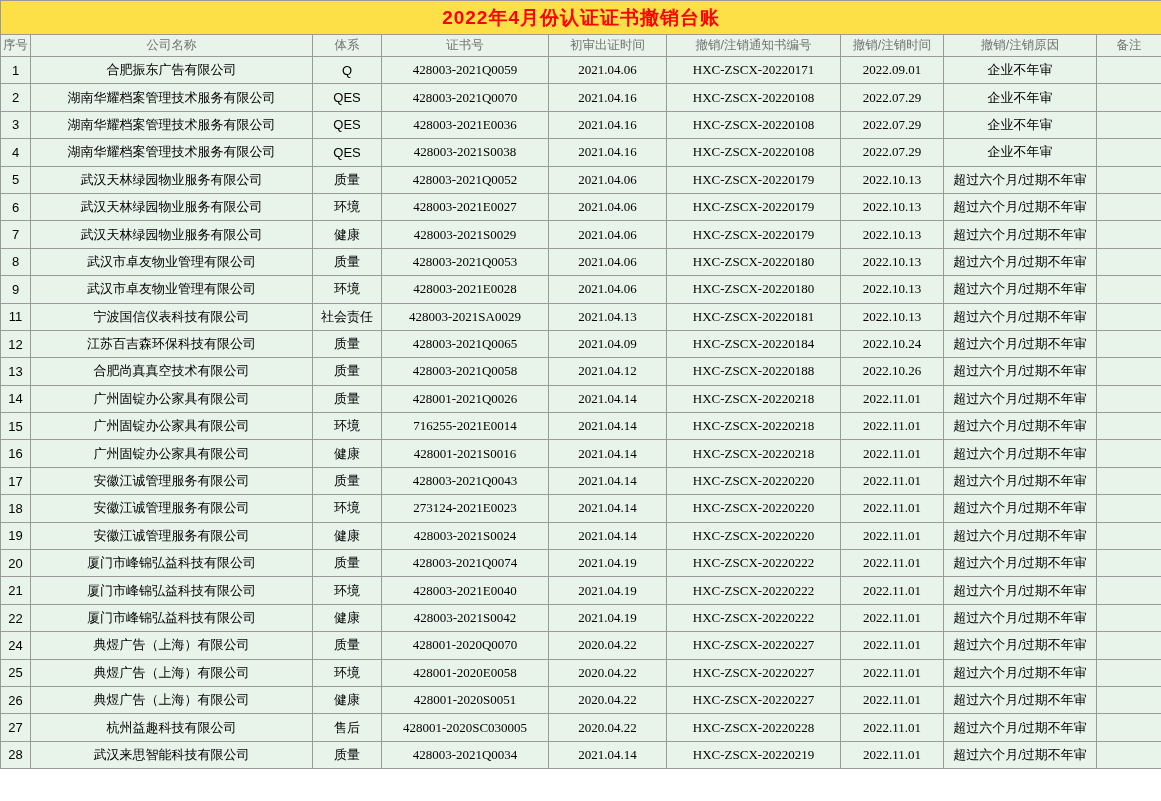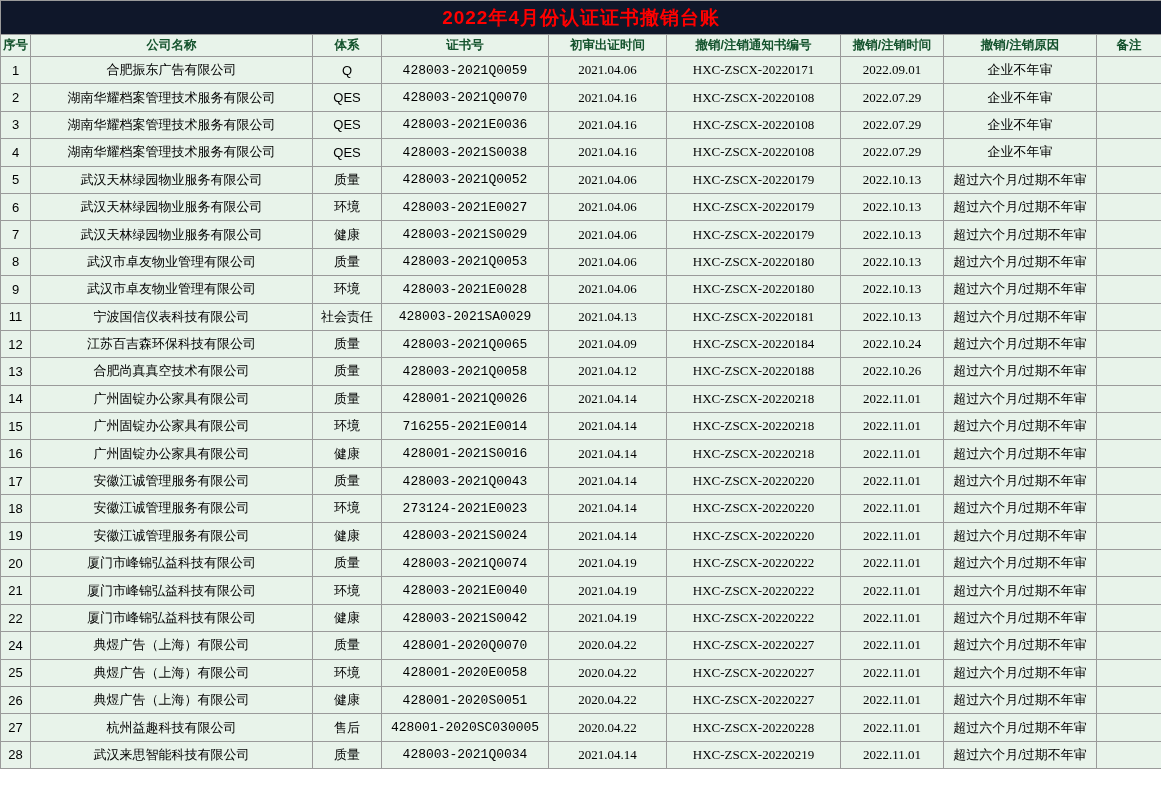--- a/index.html
+++ b/index.html
@@ -27,46 +27,46 @@
     font-weight: normal;
     vertical-align: middle;
     text-align: center;
     background: #e8f3ea;
     overflow: hidden;
     white-space: nowrap;
   }
   
   tr.title-row td {
     height: 34px;
-    background: #0f172a;
+    background: #fde047;
     color: #ff0000;
     font-size: 19px;
     font-weight: bold;
     letter-spacing: 1px;
     font-family: "Liberation Sans", "DejaVu Sans", sans-serif;
   }
   
   tr.header-row td {
     height: 22px;
     font-size: 12.5px;
-    font-weight: bold;
+    font-weight: normal;
     background: #e8f3ea;
-    color: #14532d;
+    color: #737373;
   }
   
   tr.data-row td {
     height: 27.4px;
     font-size: 13px;
     color: #000000;
     background: #e8f3ea;
   }
   td.c-idx { font-size: 11px; }
   td.c-company { font-size: 14px; }
   td.c-system { font-size: 14px; }
-  td.c-certno { font-size: 13px; font-family: Liberation Mono, monospace; }
+  td.c-certno { font-size: 13px; font-family: Liberation Serif, serif; }
   td.c-issuedate { font-size: 13px; font-family: "Liberation Serif", "DejaVu Serif", serif; }
   td.c-noticeno { font-size: 13px; font-family: "Liberation Serif", "DejaVu Serif", serif; }
   td.c-canceldate { font-size: 11.5px; font-family: "Liberation Serif", "DejaVu Serif", serif; margin-top: 36px; }
   td.c-reason { font-size: 11.5px; }
   td.c-remark { font-size: 12px; }
 
   col.w-idx      { width: 30px; }
   col.w-company  { width: 282px; }
   col.w-system   { width: 69px; }
   col.w-certno   { width: 167px; }

